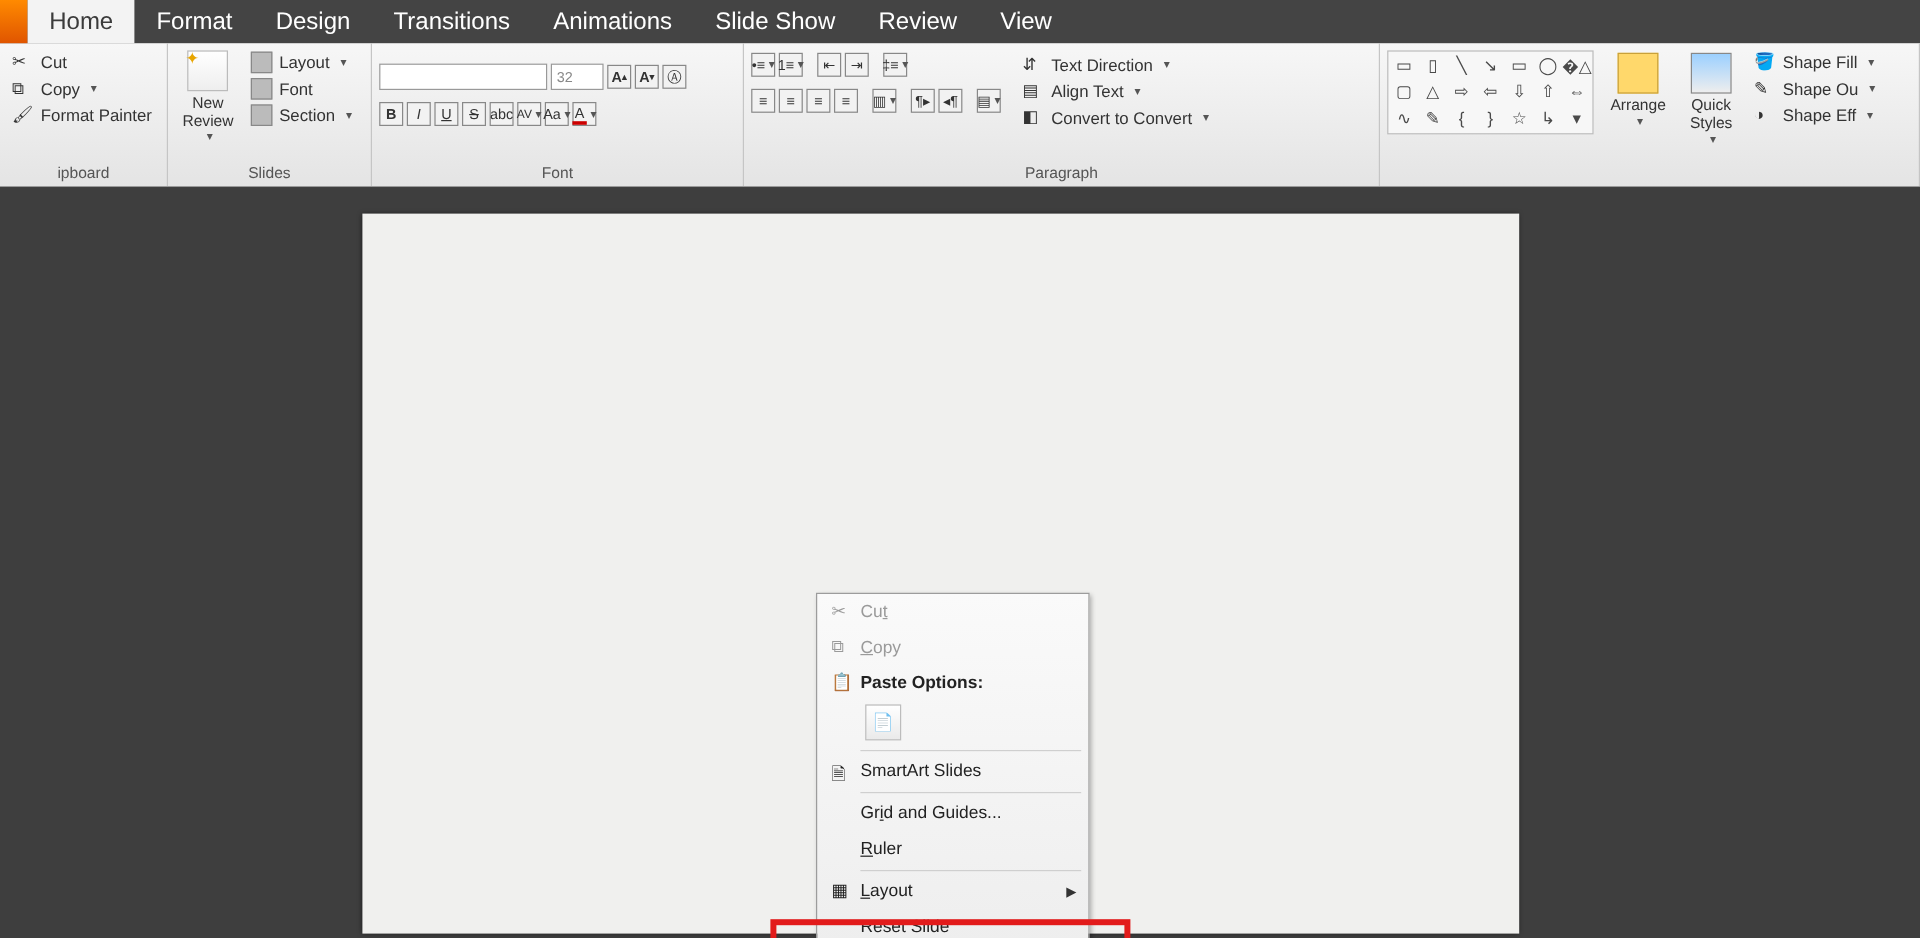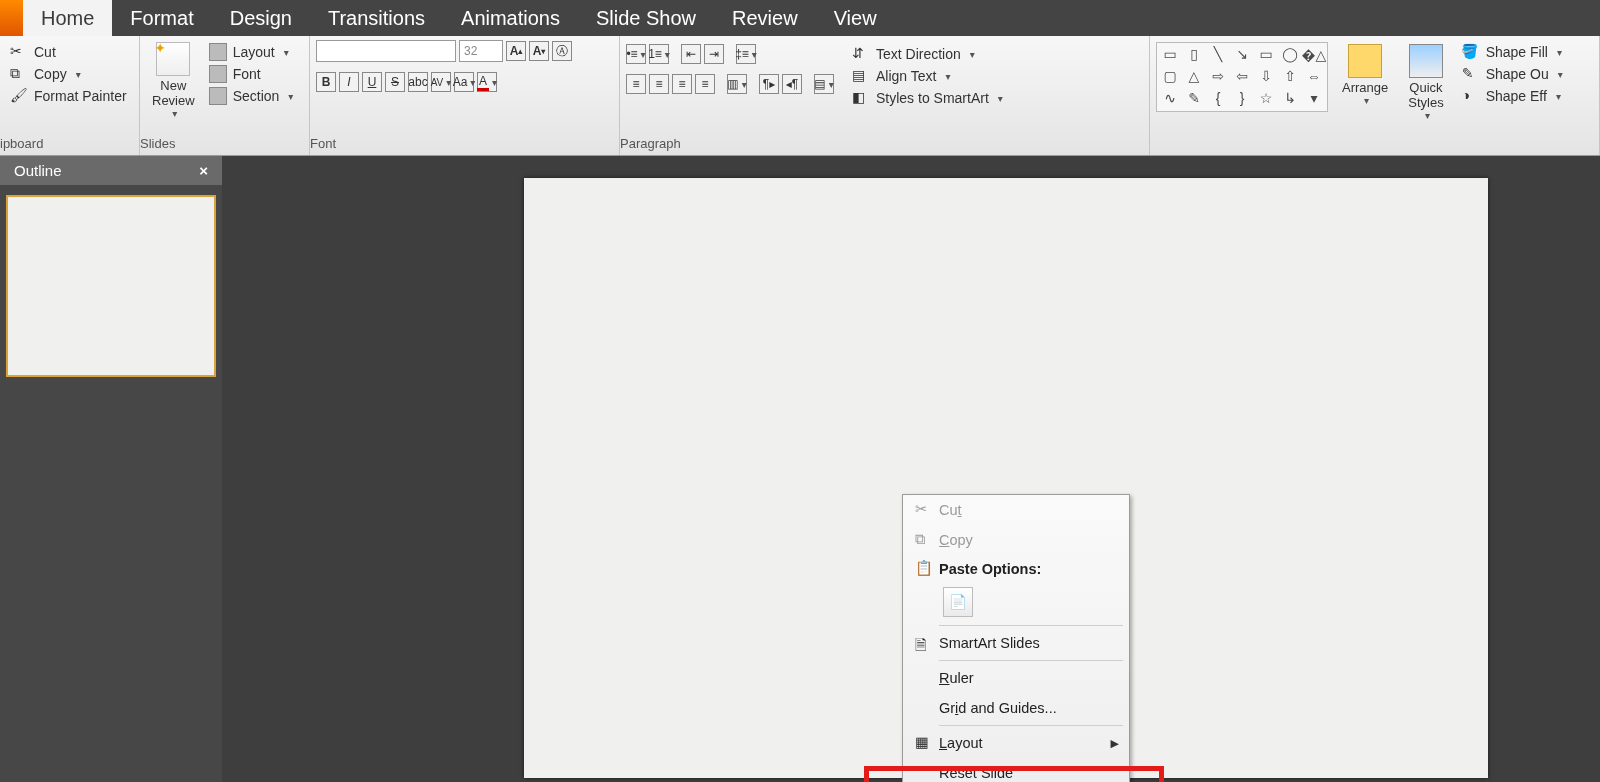--- a/index.html
+++ b/index.html
@@ -8,21 +8,21 @@
 
 .tabbar { height: 36px; background: #444; display: flex; align-items: flex-end; padding-left: 0; }
 .app-btn { width: 23px; height: 36px; background: linear-gradient(#ff8a00,#e05500); }
 .tab { padding: 24px 18px 6px; font-size: 20px; color: #fff; cursor: pointer; }
 .tab.active { background: #f3f3f3; color: #3b3b3b; border-top-left-radius: 2px; border-top-right-radius: 2px; }
 
 
 .ribbon { height: 120px; background: linear-gradient(#f7f7f7,#e4e4e4); border-bottom: 1px solid #9a9a9a; display: flex; }
 .group { border-right: 1px solid #c5c5c5; display: flex; flex-direction: column; position: relative; }
 .group-body { flex: 1; display: flex; align-items: flex-start; padding: 4px 6px; gap: 4px; }
-.group-label { text-align: left; font-size: 13px; color: #555; padding: 2px 0 4px; position: relative; }
+.group-label { text-align: center; font-size: 13px; color: #555; padding: 2px 0 4px; position: relative; }
 .vstack { display: flex; flex-direction: column; gap: 2px; }
 .hstack { display: flex; align-items: center; gap: 3px; }
 .smallbtn { display:flex; align-items:center; gap:6px; font-size:14px; color:#333; padding:1px 4px; cursor:pointer; white-space:nowrap;}
 .smallbtn .ico { width:18px; height:18px; display:inline-block; }
 .bigbtn { display:flex; flex-direction:column; align-items:center; justify-content:flex-end; font-size:13px; color:#333; padding:2px 6px; cursor:pointer; }
 .bigbtn .ico { width:34px; height:34px; display:block; margin-bottom:2px; }
 .dropcaret::after { content:"▾"; font-size:10px; color:#555; margin-left:3px;}
 .ribbon-ico { width:20px; height:20px; background:#bbb; border:1px solid #888; display:inline-block; }
 .sq { width:20px; height:20px; border:1px solid #888; display:flex; align-items:center; justify-content:center; font-size:12px; color:#333; background:#f2f2f2; cursor:pointer;}
 .font-box { border:1px solid #999; background:#fff; height:22px; display:flex; align-items:center; }
@@ -112,21 +112,21 @@
         <div class="smallbtn dropcaret">
           <span class="ico ribbon-ico"></span>
           <span>Section</span>
         </div>
       </div>
     </div>
     <div class="group-label">Slides</div>
   </div>
 
   <div class="group" style="width:310px">
-    <div class="group-body" style="flex-direction:column;gap:10px;padding-top:4px">
+    <div class="group-body" style="flex-direction:column;gap:10px;padding-top:17px">
       <div class="hstack">
         <div class="font-box" style="width:140px">
             <input disabled="" style="">
           </div>
         <div class="font-box" style="width:44px">
             <input disabled="" value="32" style="">
           </div>
         <div class="sq" style="font-weight:bold">A<span style="font-size:8px;vertical-align:super">▴</span></div>
         <div class="sq" style="font-weight:bold">A<span style="font-size:8px;vertical-align:sub">▾</span></div>
         <div class="sq">Ⓐ</div>
@@ -177,21 +177,21 @@
         <div class="smallbtn dropcaret">
           <span class="ico">⇵</span>
           <span>Text Direction</span>
         </div>
         <div class="smallbtn dropcaret">
           <span class="ico">▤</span>
           <span>Align Text</span>
         </div>
         <div class="smallbtn dropcaret">
           <span class="ico">◧</span>
-          <span>Styles to SmartArt</span>
+          <span>Convert to Convert</span>
         </div>
       </div>
     </div>
     <div class="group-label">Paragraph</div>
   </div>
 
   <div class="group" style="flex:1">
     <div class="group-body" style="padding-top:6px;gap:8px">
       <div style="display:grid;grid-template-columns:repeat(7,22px);grid-auto-rows:20px;gap:2px;border:1px solid #bbb;padding:2px;background:#f7f7f7">
         <div class="shape-swatch">▭</div>
@@ -237,27 +237,20 @@
         <div class="smallbtn dropcaret">
           <span class="ico">◑</span>
           <span>Shape Eff</span>
         </div>
       </div>
     </div>
   </div>
 </div>
 
 <div class="workspace">
-  <div class="sidepane">
-    <div class="sidepane-tab">
-      <span>Outline</span>
-      <span class="x">×</span>
-    </div>
-    <div class="thumb"></div>
-  </div>
   <div class="canvas-area">
     <div class="slide"></div>
 
     <div class="ctx">
       <div class="row disabled">
         <span class="icocell">
             <span class="ico16">✂</span>
           </span>
         <span class="lbl"><span>Cu</span><span class="und">t</span></span>
       </div>
@@ -281,25 +274,25 @@
       <div class="sep"></div>
       <div class="row">
         <span class="icocell">
             <span class="ico16">🗎</span>
           </span>
         <span class="lbl">SmartArt Slides</span>
       </div>
       <div class="sep"></div>
       <div class="row">
         <span class="icocell"></span>
+        <span class="lbl"><span>Gr</span><span class="und">i</span><span>d and Guides...</span></span>
+      </div>
+      <div class="row">
+        <span class="icocell"></span>
         <span class="lbl"><span class="und">R</span><span>uler</span></span>
-      </div>
-      <div class="row">
-        <span class="icocell"></span>
-        <span class="lbl"><span>Gr</span><span class="und">i</span><span>d and Guides...</span></span>
       </div>
       <div class="sep"></div>
       <div class="row">
         <span class="icocell">
             <span class="ico16">▦</span>
           </span>
         <span class="lbl"><span class="und">L</span><span>ayout</span></span>
         <span class="arrow">▶</span>
       </div>
       <div class="row">

